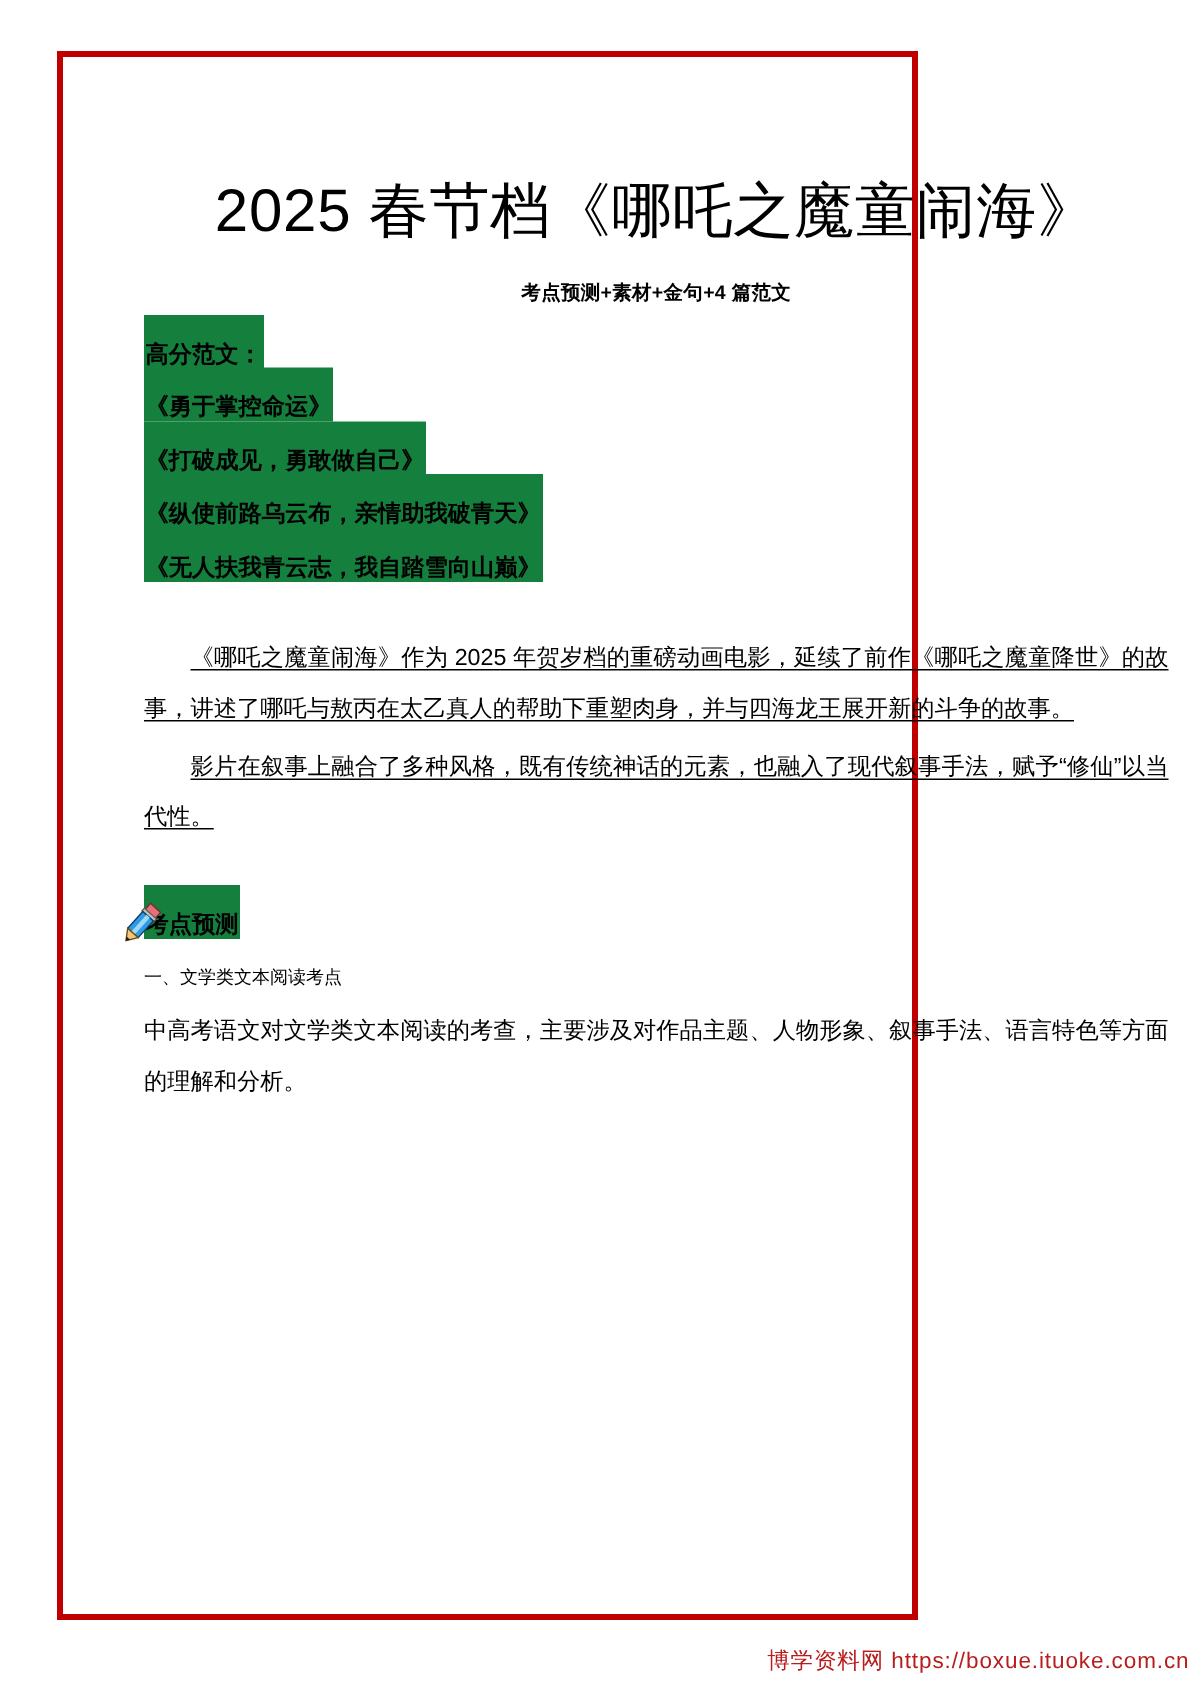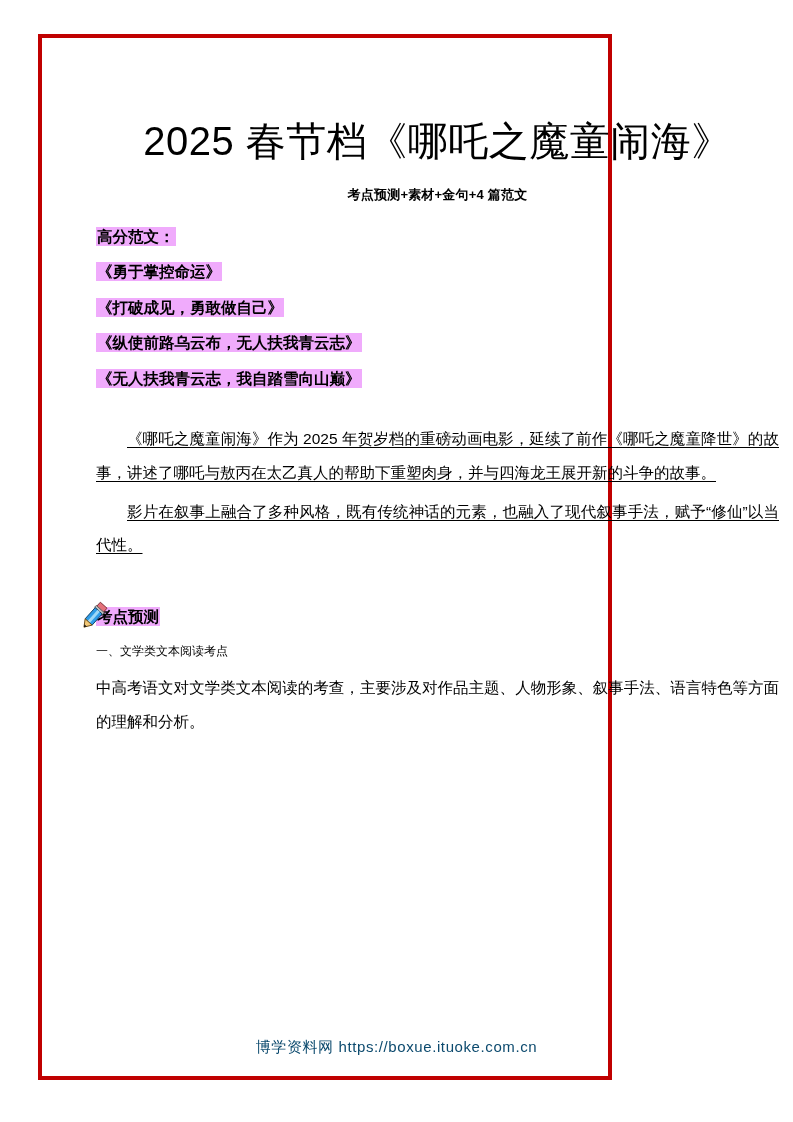--- a/index.html
+++ b/index.html
@@ -62,25 +62,25 @@
   
   .hl-block {
     margin-top: 22px;
   }
   .hl-line {
     margin: 0 0 13px 0;
     line-height: 1.0;
   }
   .hl-line:last-child { margin-bottom: 0; }
   .hl {
-    background: #f0abfc;
+    background: #15803d;
     font-weight: bold;
     font-size: 15.5px;
     line-height: 1.45;
-    padding: 1px 1px 1px 1px;
+    padding: 18px 1px 1px 1px;
     box-decoration-break: clone;
     -webkit-box-decoration-break: clone;
   }
 
   
   .para-underline {
     margin: 0;
     font-size: 15.5px;
     line-height: 2.15;
     text-align: justify;
@@ -124,45 +124,45 @@
     font-size: 15.5px;
     line-height: 2.15;
     text-align: justify;
     text-justify: inter-ideograph;
   }
 
   
   #watermark {
     position: absolute;
     left: 0;
-    top: 1038px;
+    top: 1098px;
     width: 793px;
-    text-align: center;
+    text-align: right;
     font-size: 15px;
-    color: #0c4a6e;
+    color: #b91c1c;
     letter-spacing: 0.6px;
     white-space: nowrap;
   }
 </style>
 </head>
 <body>
 
 <div id="page-frame">
 
   <div id="content">
 
     <h1 class="doc-title">2025 春节档《哪吒之魔童闹海》</h1>
 
     <div class="doc-subtitle">考点预测+素材+金句+4 篇范文</div>
 
     <div class="hl-block">
       <div class="hl-line"><span class="hl">高分范文：</span></div>
       <div class="hl-line"><span class="hl">《勇于掌控命运》</span></div>
       <div class="hl-line"><span class="hl">《打破成见，勇敢做自己》</span></div>
-      <div class="hl-line"><span class="hl">《纵使前路乌云布，无人扶我青云志》</span></div>
+      <div class="hl-line"><span class="hl">《纵使前路乌云布，亲情助我破青天》</span></div>
       <div class="hl-line"><span class="hl">《无人扶我青云志，我自踏雪向山巅》</span></div>
     </div>
 
     <p class="para-underline" id="para-1"><span class="u">《哪吒之魔童闹海》作为 2025 年贺岁档的重磅动画电影，延续了前作《哪吒之魔童降世》的故事，讲述了哪吒与敖丙在太乙真人的帮助下重塑肉身，并与四海龙王展开新的斗争的故事。</span></p>
 
     <p class="para-underline" id="para-2"><span class="u">影片在叙事上融合了多种风格，既有传统神话的元素，也融入了现代叙事手法，赋予“修仙”以当代性。</span></p>
 
     <div class="section-tag"><span class="hl">考点预测</span></div>
 
     <div class="sub-heading">一、文学类文本阅读考点</div>

